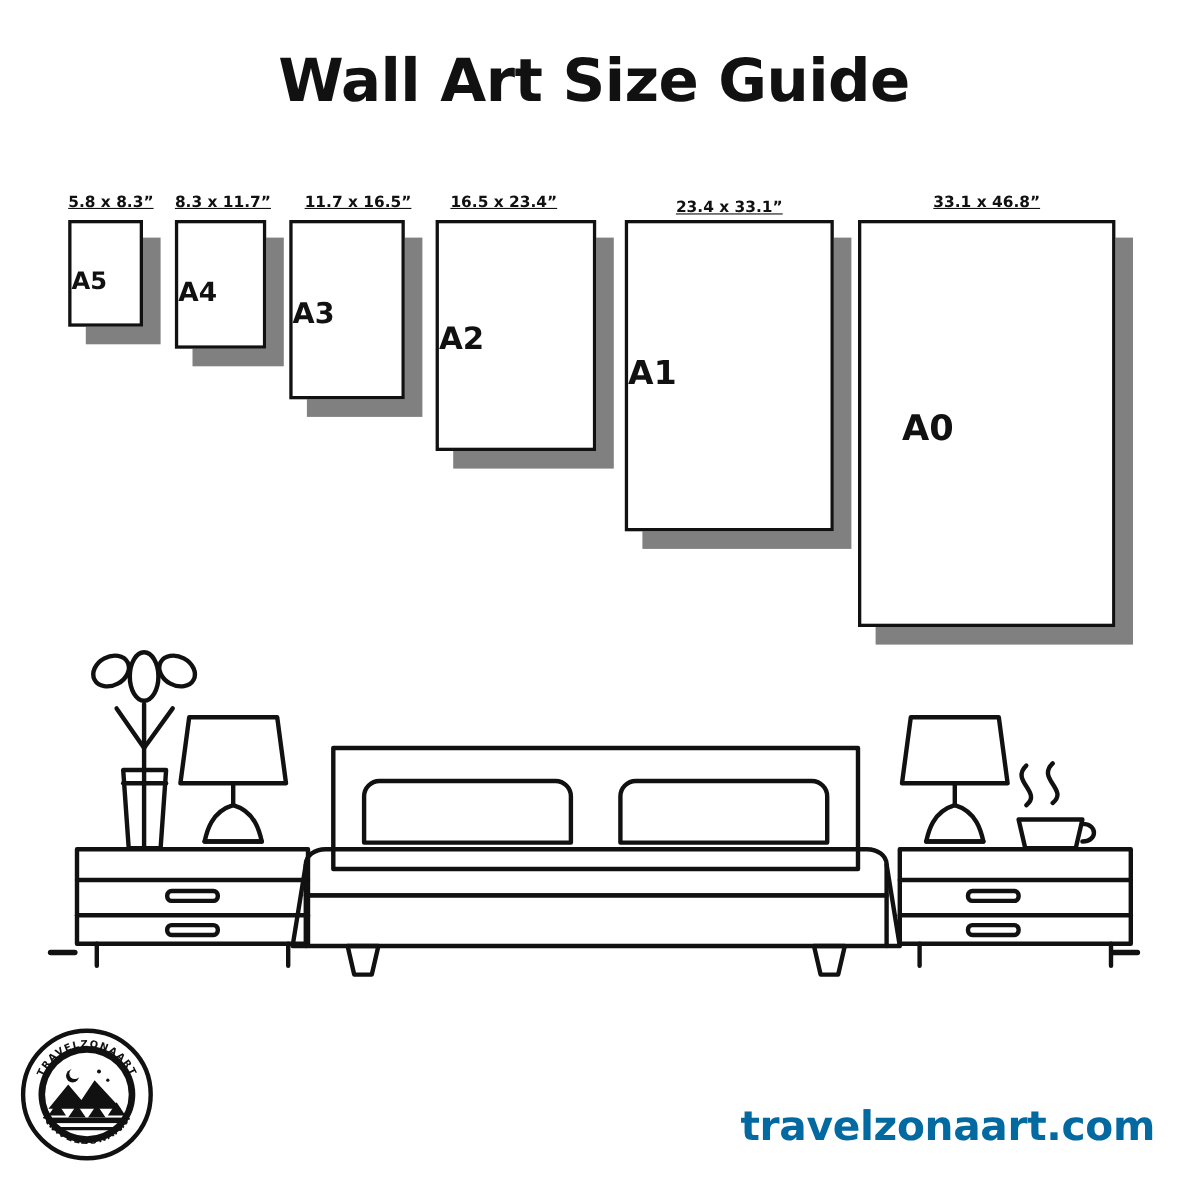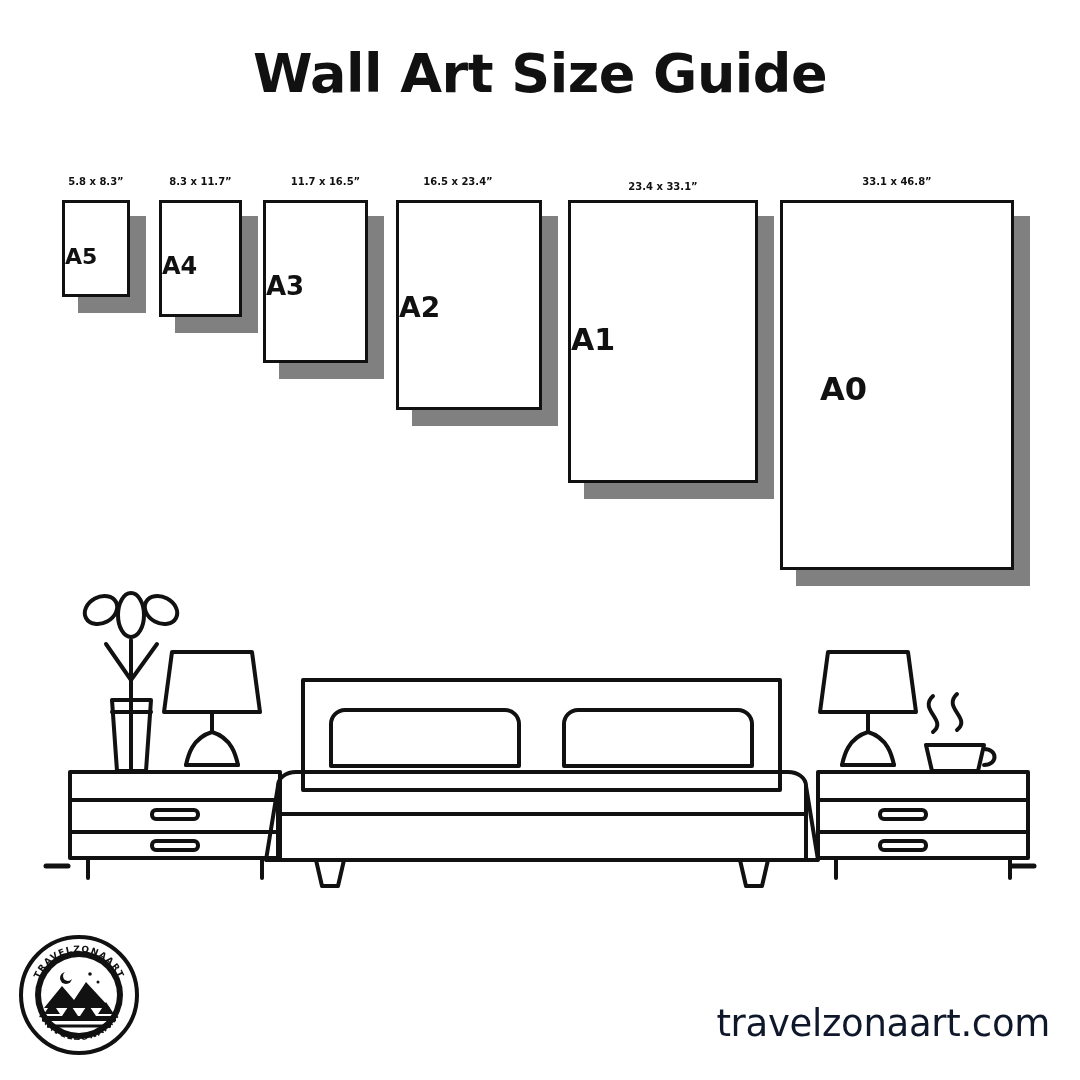--- a/index.html
+++ b/index.html
@@ -37,25 +37,26 @@
     width: 1080px;
     height: 620px;
   }
   .frame-group {
     position: absolute;
   }
   .frame-label {
     position: absolute;
     width: 100%;
     text-align: center;
-    font-size: 10px;
+    font-size: 14px;
     font-weight: 700;
     color: #111111;
     white-space: nowrap;
     left: 0;
+    text-decoration: underline;
   }
   .frame-shadow {
     position: absolute;
     background: #808080;
   }
   .frame-box {
     position: absolute;
     background: #ffffff;
     border: 3px solid #111111;
     box-sizing: border-box;
@@ -82,22 +83,22 @@
     left: 14px;
     top: 930px;
     width: 130px;
     height: 130px;
   }
   #site-url {
     position: absolute;
     right: 30px;
     top: 1002px;
     font-size: 37px;
-    font-weight: 400;
-    color: #0f172a;
+    font-weight: 700;
+    color: #0369a1;
     letter-spacing: -0.3px;
     margin-left: 48px;
   }
 </style>
 </head>
 <body>
 
 <div id="page-title">Wall Art Size Guide</div>
 
 <div id="frames">

